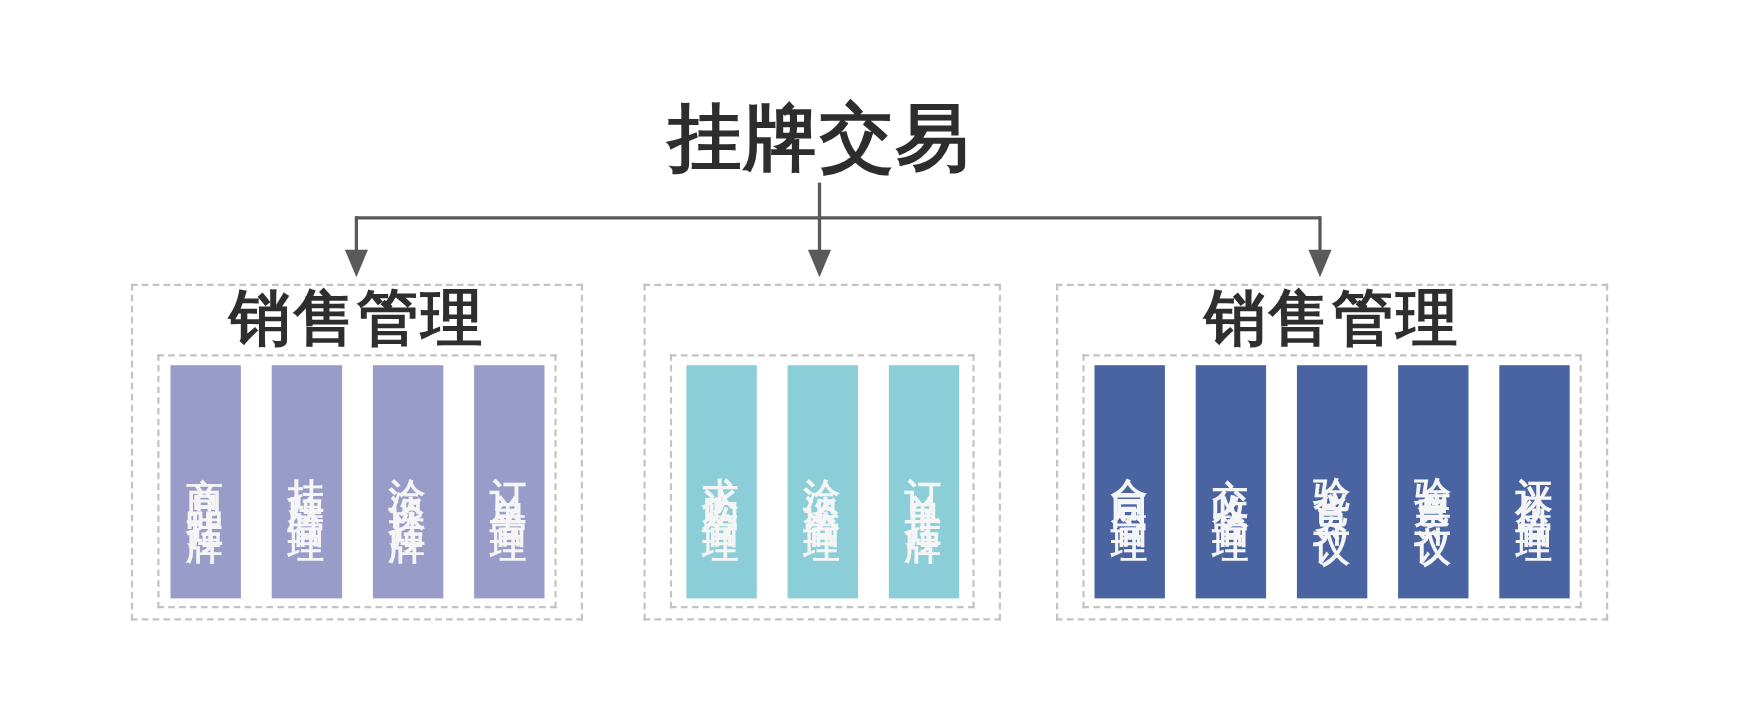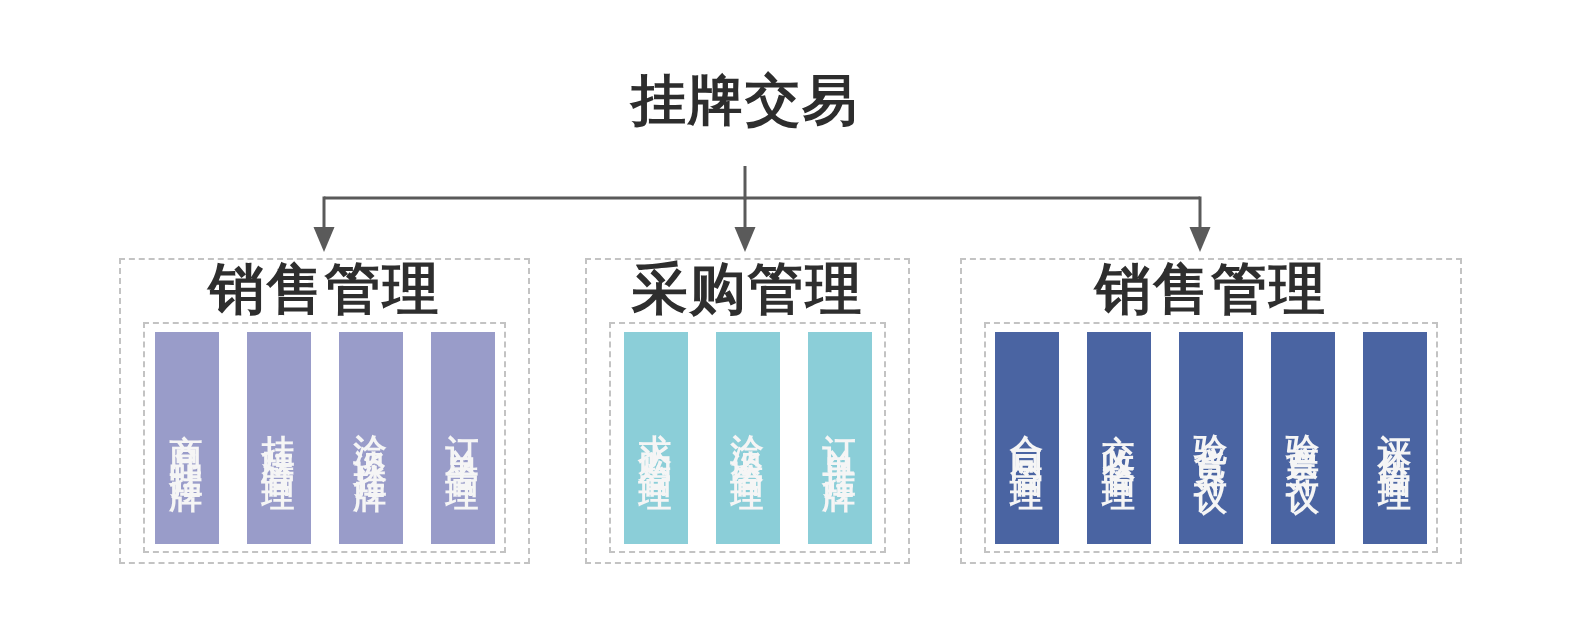--- a/index.html
+++ b/index.html
@@ -7,23 +7,23 @@
     position: relative;
     width: 1589px;
     height: 643px;
     background: #ffffff;
     font-family: "Liberation Sans", sans-serif;
     overflow: hidden;
   }
   .title {
     position: absolute;
     left: 745px;
-    top: 64px;
+    top: 80px;
     transform: translateX(-50%);
-    font-size: 55px;
+    font-size: 67px;
     font-weight: bold;
     color: #2d2d2d;
     letter-spacing: 2px;
     white-space: nowrap;
   }
   .connectors {
     position: absolute;
     left: 0;
     top: 0;
   }
@@ -113,21 +113,20 @@
       <div class="bar" style="background: rgb(153, 156, 201);">
         <span class="bar-text">洽谈挂牌</span>
       </div>
       <div class="bar" style="background: rgb(153, 156, 201);">
         <span class="bar-text">订单管理</span>
       </div>
     </div>
   </section>
 
   <section class="group g1">
-    <div class="group-header">采购管理</div>
     <div class="group-inner">
       <div class="bar" style="background: rgb(139, 206, 216);">
         <span class="bar-text">求购管理</span>
       </div>
       <div class="bar" style="background: rgb(139, 206, 216);">
         <span class="bar-text">洽谈管理</span>
       </div>
       <div class="bar" style="background: rgb(139, 206, 216);">
         <span class="bar-text">订单挂牌</span>
       </div>

